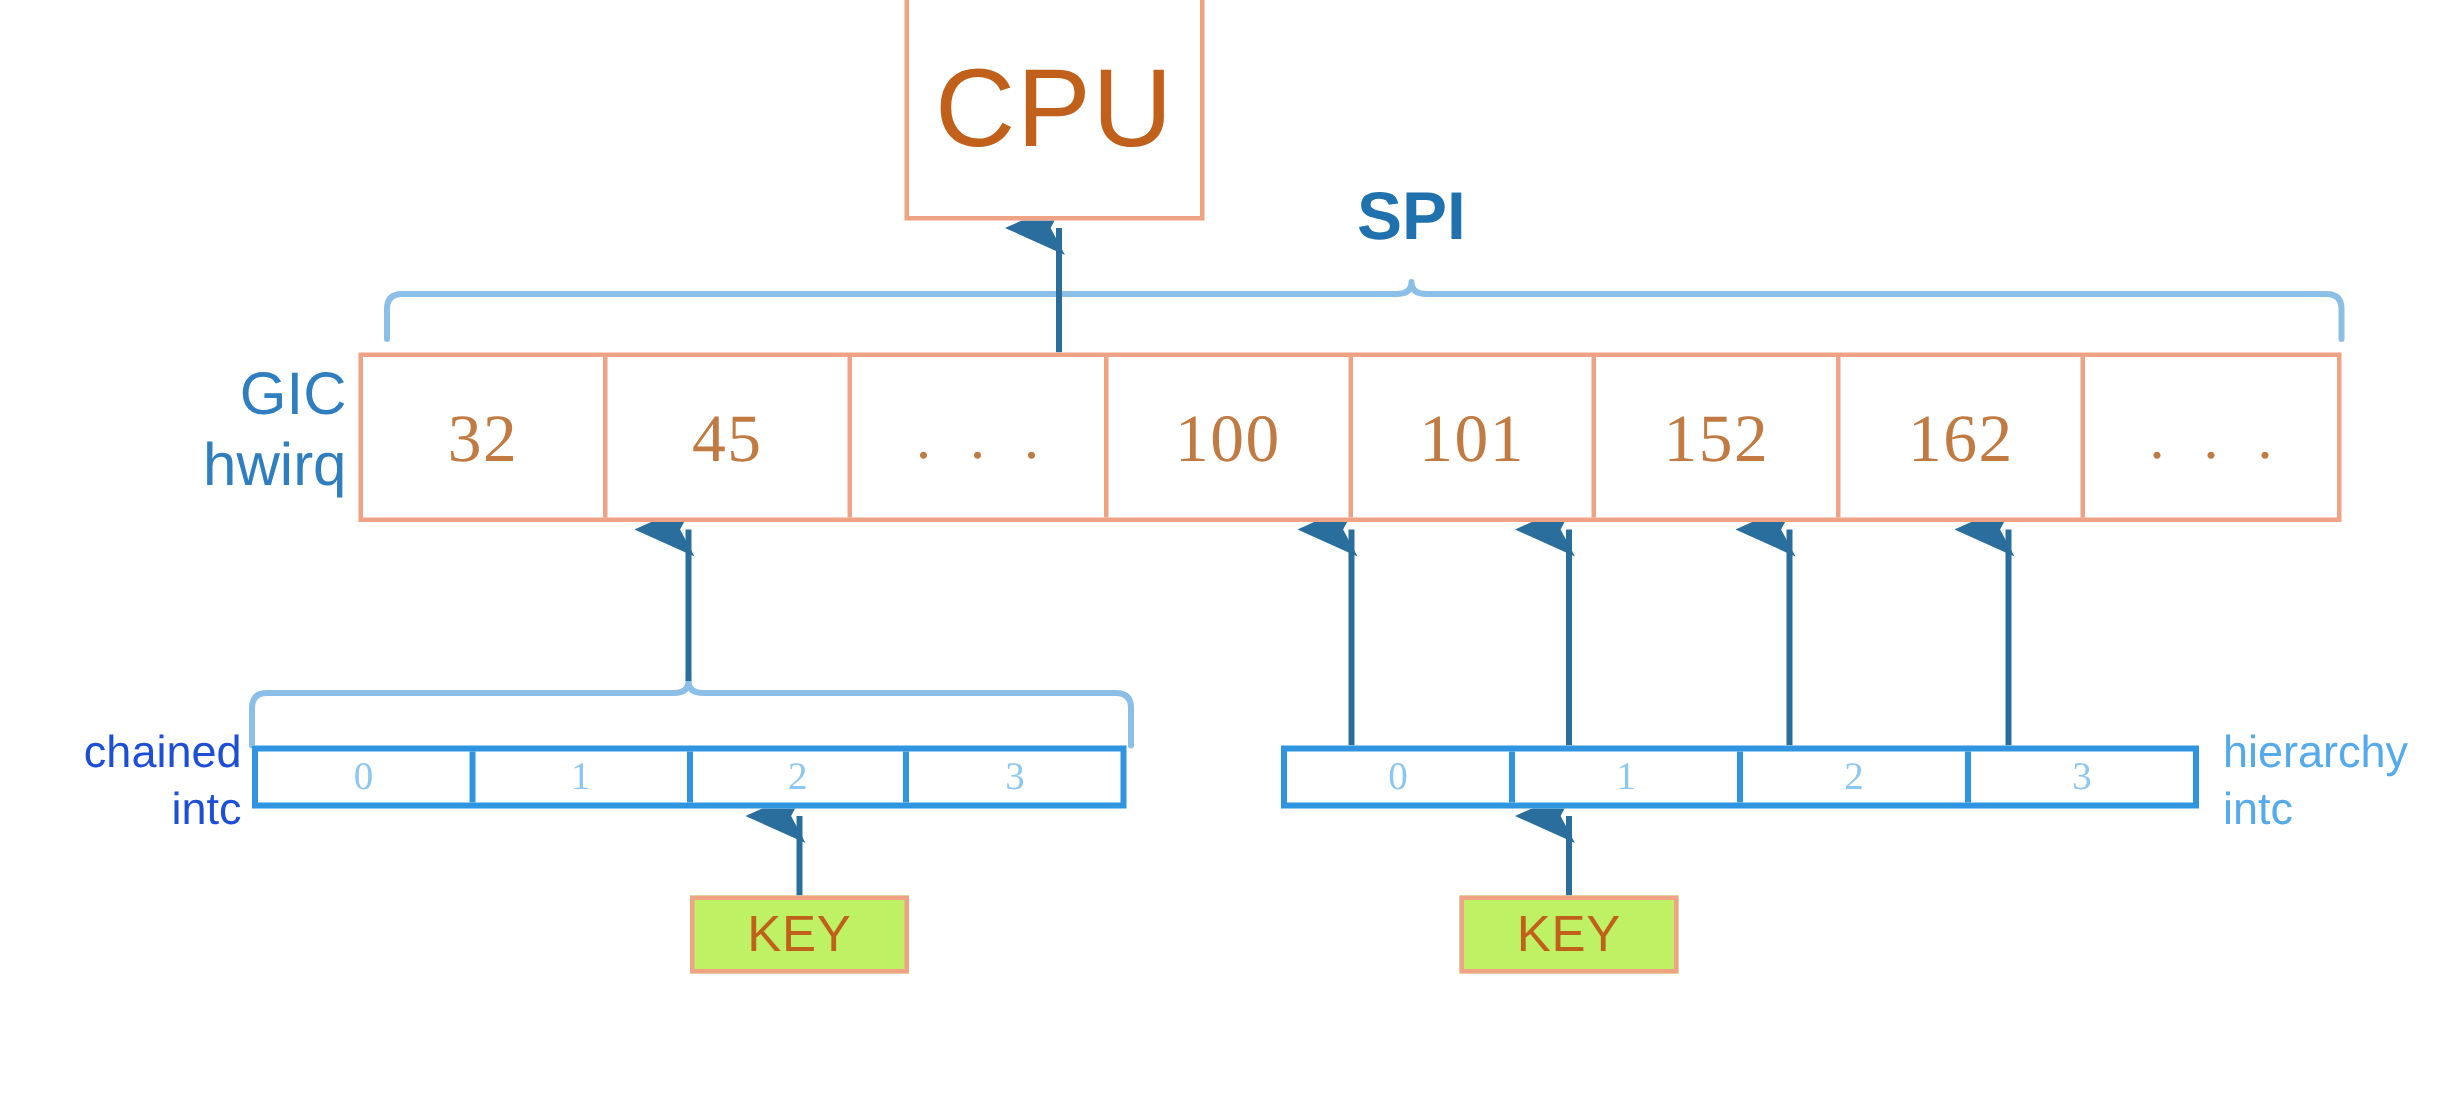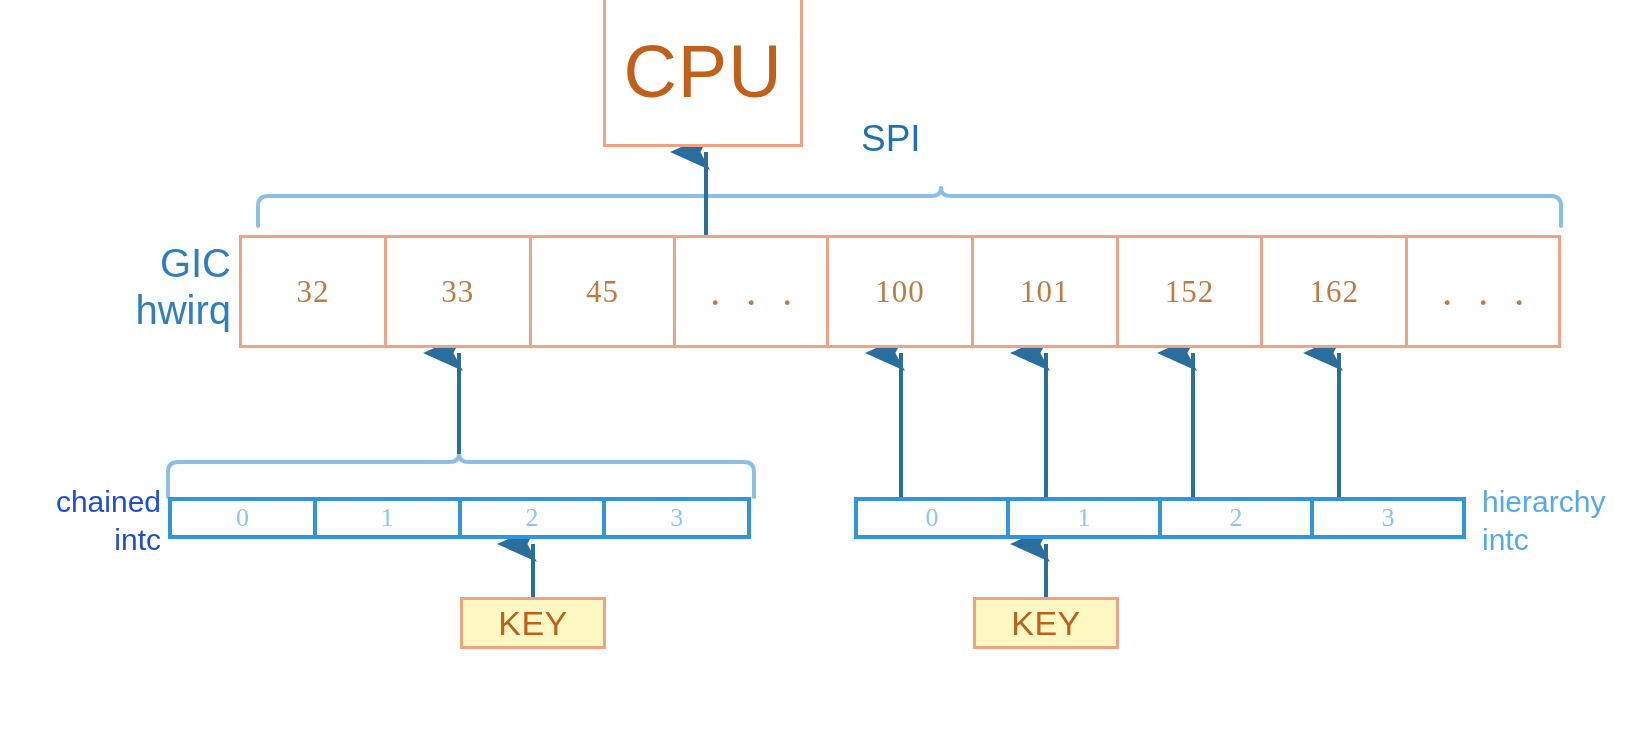--- a/index.html
+++ b/index.html
@@ -21,23 +21,24 @@
     display:flex;align-items:center;justify-content:center;
     background:#ffffff;
   }
   .cpu-label{
     font-size:74px;color:#c0601a;letter-spacing:1px;line-height:1;
     font-family:"Liberation Sans", sans-serif;
   }
 
   
   .spi-label{
-    left:845px;top:118px;width:160px;text-align:left;
-    font-size:37px;color:#1f72ae;
-    font-family:"Liberation Sans", sans-serif;
+    left:845px;top:118px;width:160px;text-align:center;
+    font-size:45px;color:#1f72ae;
+    font-family:"Liberation Sans", sans-serif;
+    font-weight:bold;
   }
 
   
   .gic-label{
     left:55px;top:240px;width:160px;text-align:right;
     font-size:40px;color:#2f7fc0;line-height:1.18;
     font-family:"Liberation Sans", sans-serif;
   }
 
   
@@ -45,21 +46,21 @@
     left:223px;top:235px;width:1322px;height:113px;
     display:flex;box-sizing:border-box;
     border:3px solid #f0a285;background:#ffffff;
   }
   .gic-cell{
     flex:1 1 0;
     border-right:3px solid #f0a285;
     box-sizing:border-box;
     display:flex;align-items:center;justify-content:center;
     font-family:"Liberation Serif", serif;
-    font-size:31px;color:#c07a42;
+    font-size:45px;color:#c07a42;
     letter-spacing:1px;
   }
   .gic-cell:last-child{border-right:none;}
   .gic-cell.dots{letter-spacing:8px;font-size:40px;padding-left:8px;}
 
   
   .chained-label{
     left:20px;top:483px;width:125px;text-align:right;
     font-size:30px;color:#1d4ed8;line-height:1.25;
     font-family:"Liberation Sans", sans-serif;
@@ -85,21 +86,21 @@
     left:1466px;top:483px;width:160px;text-align:left;
     font-size:30px;color:#55aaec;line-height:1.25;
     font-family:Liberation Sans, sans-serif;
   }
 
   
   .key-box{
     height:52px;
     border:3px solid #f0a285;box-sizing:border-box;
     display:flex;align-items:center;justify-content:center;
-    background:#fef9c3;
+    background:#bef264;
   }
   .key-1{left:444px;top:597px;width:146px;}
   .key-2{left:957px;top:597px;width:146px;}
   .key-label{
     font-size:34px;color:#c0601a;letter-spacing:0.5px;
     font-family:"Liberation Sans", sans-serif;
   }
 </style>
 </head>
 <body>
@@ -159,21 +160,20 @@
 
   <div class="abs spi-label">SPI</div>
 
   <div class="abs gic-label">
     <div>GIC</div>
     <div>hwirq</div>
   </div>
 
   <div class="abs gic-row">
     <div class="gic-cell">32</div>
-    <div class="gic-cell">33</div>
     <div class="gic-cell">45</div>
     <div class="gic-cell dots">. . .</div>
     <div class="gic-cell">100</div>
     <div class="gic-cell">101</div>
     <div class="gic-cell">152</div>
     <div class="gic-cell">162</div>
     <div class="gic-cell dots">. . .</div>
   </div>
 
   <div class="abs chained-label">

